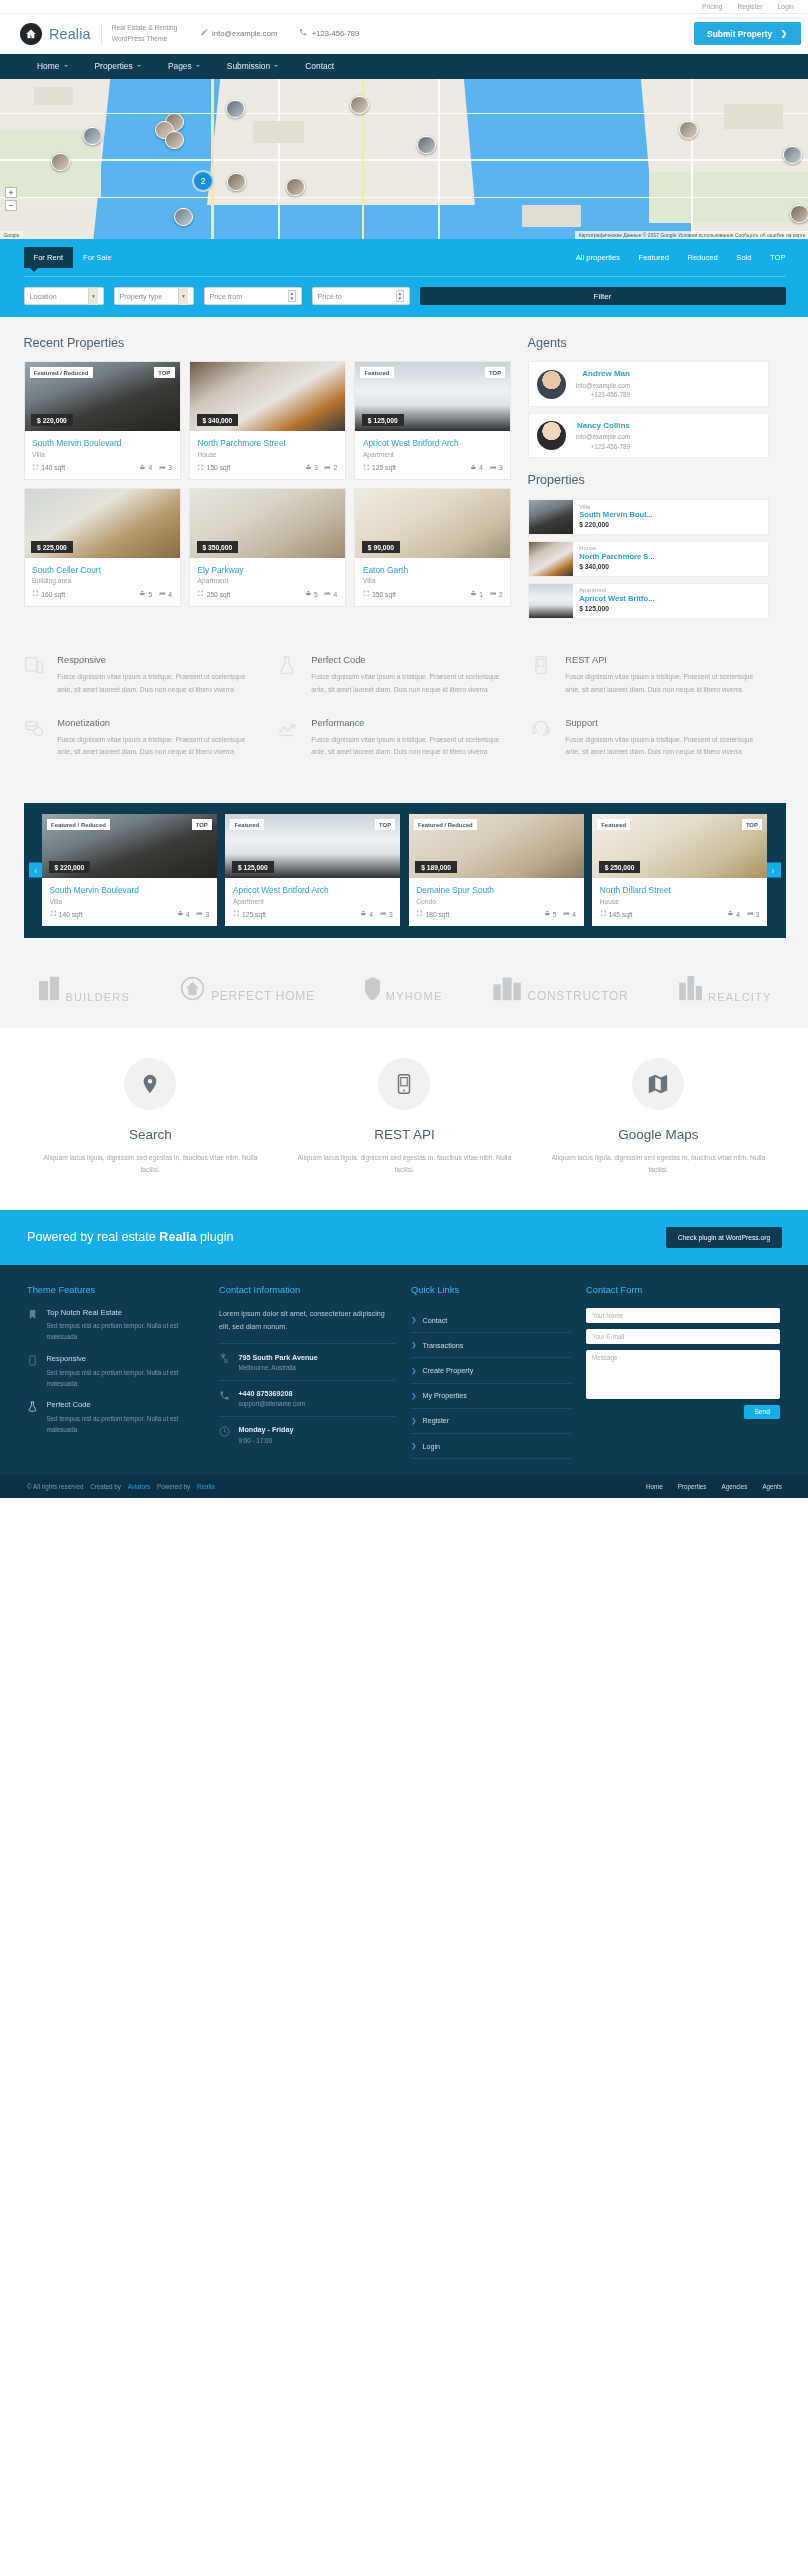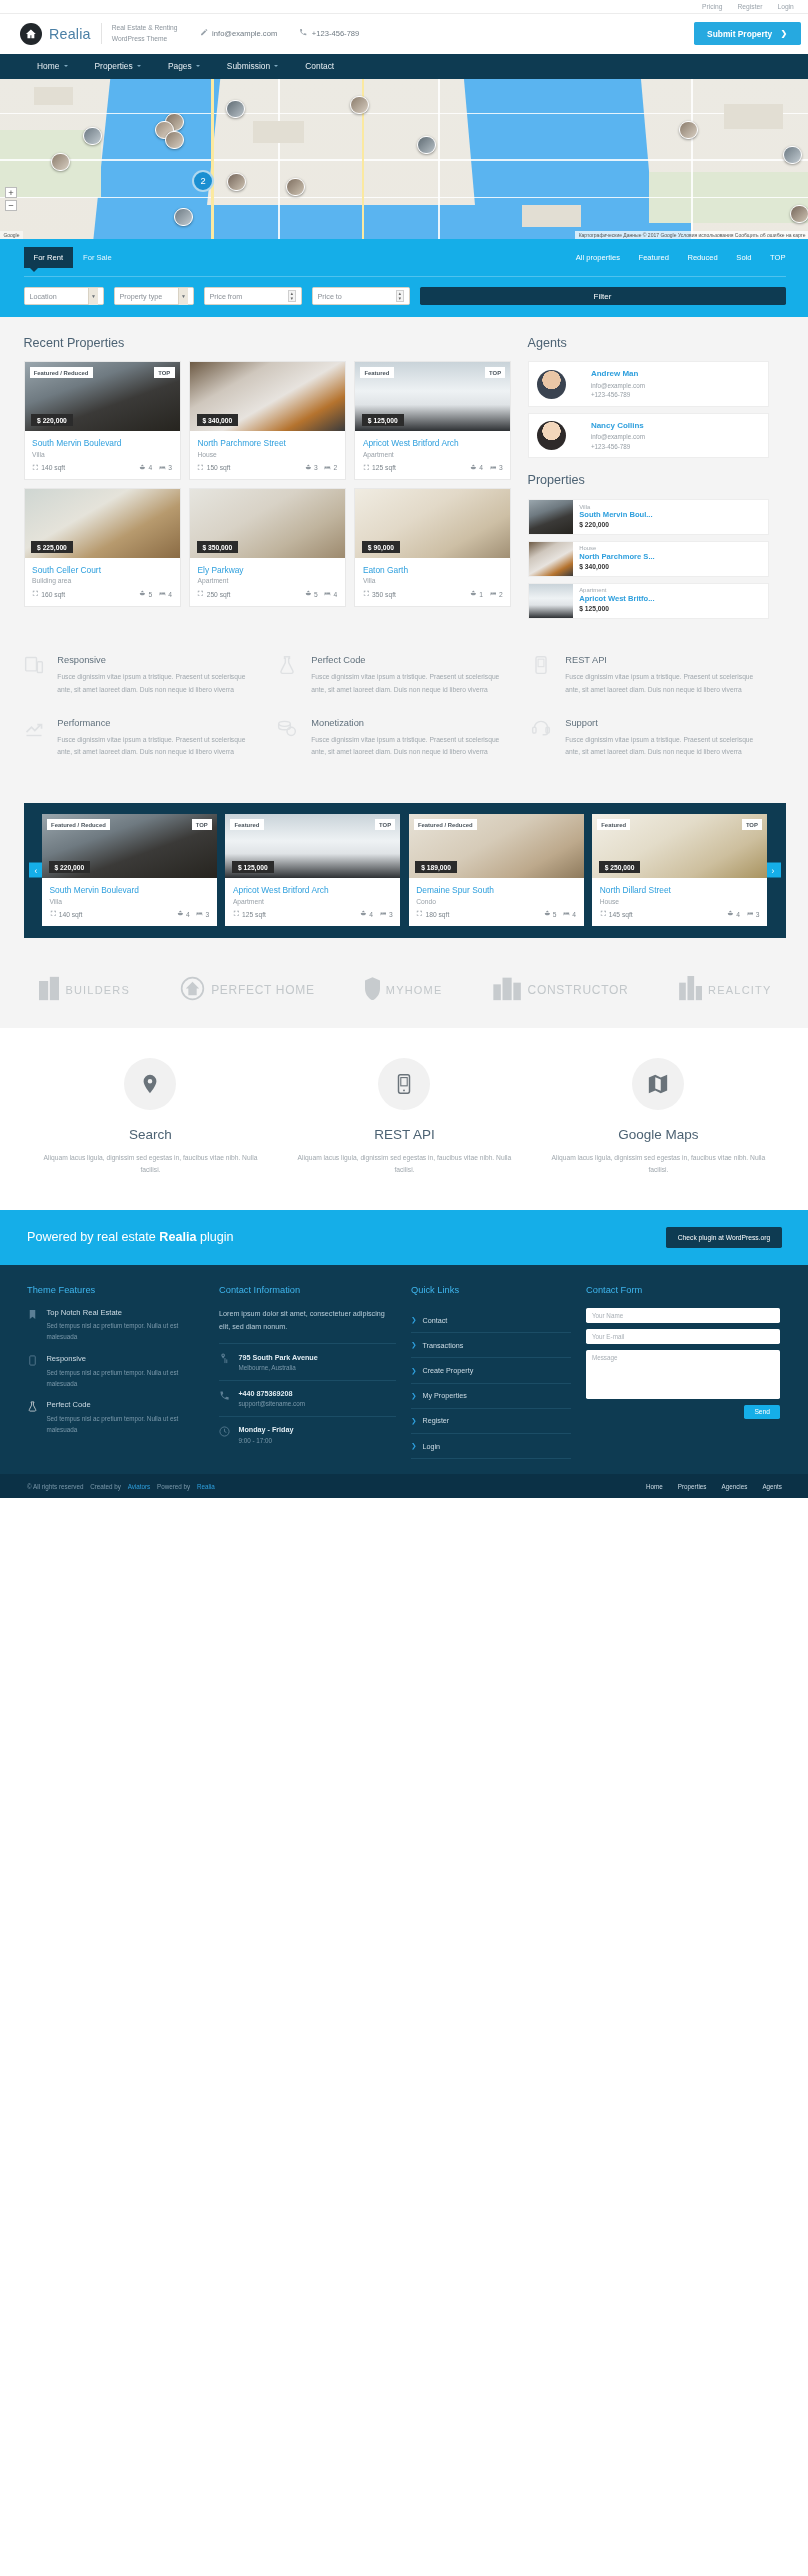--- a/index.html
+++ b/index.html
@@ -91,21 +91,21 @@
   .price { position: absolute; left: 6.7px; bottom: 5px; background: #2b2b2b; color: #fff; font-size: 6.7px; padding: 2.5px 5.9px; font-weight: 700; }
   .card-body { padding: 6.7px 7.6px 7.6px; }
   .card-title { color: #2e9fdd; font-size: 8.4px; margin-bottom: 2.5px; }
   .card-type { font-size: 6.7px; color: #99a1a8; margin-bottom: 5.9px; }
   .card-meta { display: flex; align-items: center; font-size: 6.7px; color: #7c858c; }
   .card-meta .right { margin-left: auto; display: flex; gap: 6.7px; align-items: center; }
   .mi { display: inline-flex; align-items: center; gap: 2.5px; }
   .mi svg { width: 6.7px; height: 6.7px; fill: #8f979e; }
 
   
-  .agent { background: #fff; border: 0.8px solid #ededed; display: flex; align-items: center; padding: 6.7px 8.4px; margin-bottom: 6.7px; gap: 25px; }
+  .agent { background: #fff; border: 0.8px solid #ededed; display: flex; align-items: center; padding: 6.7px 8.4px; margin-bottom: 6.7px; gap: 10px; text-align: right; }
   .agent-av { width: 29px; height: 29px; border-radius: 50%; flex: none; overflow: hidden; position: relative; background: #e8eaec; }
   .agent-name { color: #2e9fdd; font-size: 8px; font-weight: 700; margin-bottom: 2.5px; }
   .agent-line { font-size: 6.3px; color: #969ea5; line-height: 1.45; }
 
   .plist { background: #fff; border: 0.8px solid #ededed; display: flex; margin-bottom: 5.9px; }
   .plist-img { width: 44px; height: 34px; flex: none; overflow: hidden; position: relative; }
   .plist-body { padding: 3.4px 6.7px; }
   .plist-type { font-size: 5.9px; color: #a2a9af; }
   .plist-title { color: #2e9fdd; font-size: 7.6px; font-weight: 700; margin: 0.8px 0 1.7px; }
   .plist-price { font-size: 6.7px; color: #333; font-weight: 700; }
@@ -125,21 +125,21 @@
   .c-card { width: 175px; background: #fff; }
   .c-img { height: 64px; position: relative; overflow: hidden; }
   .c-body { padding: 6.7px 7.6px 7.6px; }
   .c-arrow { position: absolute; top: 50%; transform: translateY(-50%); width: 15px; height: 15px; background: #15aee8; color: #fff; display: flex; align-items: center; justify-content: center; font-size: 8.4px; }
   .c-arrow.l { left: 5px; }
   .c-arrow.r { right: 5px; }
 
   
   .brands { background: #f4f4f4; padding: 13.5px 0 25px; }
   .brand-row { width: 792px; margin: 0 auto; display: flex; justify-content: space-between; align-items: center; padding: 0 29px; }
-  .brand { display: flex; align-items: center; gap: 5.9px; color: #c7cbce; }
+  .brand { display: flex; align-items: flex-end; gap: 5.9px; color: #c7cbce; }
   .brand svg { fill: #c7cbce; }
   .brand-name { font-size: 11px; letter-spacing: 1.2px; color: #c2c7ca; }
   .brand-name.sm { font-size: 12px; letter-spacing: 0.7px; }
 
   
   .services { background: #fff; padding: 30px 0 34px; }
   .svc-row { width: 792px; margin: 0 auto; display: flex; padding: 0 15px; }
   .svc { width: 33.33%; text-align: center; padding: 0 13.5px; }
   .svc-circle { width: 52px; height: 52px; border-radius: 50%; background: #f1f1f1; margin: 0 auto 17px; display: flex; align-items: center; justify-content: center; }
   .svc-circle svg { width: 22px; height: 22px; fill: #6a737a; }
@@ -647,37 +647,37 @@
             <rect x="6" y="2" width="12" height="20" rx="2" fill="none" stroke="#dfe1e3" stroke-width="1.7"></rect>
             <rect x="8.5" y="5" width="7" height="9" fill="none" stroke="#dfe1e3" stroke-width="1.3"></rect>
           </svg></div>
         <div>
           <div class="feat-h">REST API</div>
           <div class="feat-p">Fusce dignissim vitae ipsum a tristique. Praesent ut scelerisque ante, sit amet laoreet diam. Duis non neque id libero viverra</div>
         </div>
       </div>
       <div class="feat">
         <div class="feat-icon"><svg viewBox="0 0 24 24">
+            <ellipse cx="9" cy="7" rx="7" ry="3" fill="none" stroke="#dfe1e3" stroke-width="1.7"></ellipse>
+            <path d="M2 7v4c0 1.7 3.1 3 7 3s7-1.3 7-3V7" fill="none" stroke="#dfe1e3" stroke-width="1.7"></path>
+            <circle cx="17" cy="16" r="5" fill="none" stroke="#dfe1e3" stroke-width="1.7"></circle>
+          </svg></div>
+        <div>
+          <div class="feat-h">Monetization</div>
+          <div class="feat-p">Fusce dignissim vitae ipsum a tristique. Praesent ut scelerisque ante, sit amet laoreet diam. Duis non neque id libero viverra</div>
+        </div>
+      </div>
+      <div class="feat">
+        <div class="feat-icon"><svg viewBox="0 0 24 24">
             <path d="M3 17l6-6 4 4 7-7" fill="none" stroke="#dfe1e3" stroke-width="2"></path>
             <path d="M16 8h5v5" fill="none" stroke="#dfe1e3" stroke-width="2"></path>
             <path d="M3 21h18" stroke="#dfe1e3" stroke-width="1.6"></path>
           </svg></div>
         <div>
           <div class="feat-h">Performance</div>
-          <div class="feat-p">Fusce dignissim vitae ipsum a tristique. Praesent ut scelerisque ante, sit amet laoreet diam. Duis non neque id libero viverra</div>
-        </div>
-      </div>
-      <div class="feat">
-        <div class="feat-icon"><svg viewBox="0 0 24 24">
-            <ellipse cx="9" cy="7" rx="7" ry="3" fill="none" stroke="#dfe1e3" stroke-width="1.7"></ellipse>
-            <path d="M2 7v4c0 1.7 3.1 3 7 3s7-1.3 7-3V7" fill="none" stroke="#dfe1e3" stroke-width="1.7"></path>
-            <circle cx="17" cy="16" r="5" fill="none" stroke="#dfe1e3" stroke-width="1.7"></circle>
-          </svg></div>
-        <div>
-          <div class="feat-h">Monetization</div>
           <div class="feat-p">Fusce dignissim vitae ipsum a tristique. Praesent ut scelerisque ante, sit amet laoreet diam. Duis non neque id libero viverra</div>
         </div>
       </div>
       <div class="feat">
         <div class="feat-icon"><svg viewBox="0 0 24 24">
             <path d="M4 12a8 8 0 0 1 16 0v5a3 3 0 0 1-3 3h-3" fill="none" stroke="#dfe1e3" stroke-width="1.7"></path>
             <rect x="2" y="11" width="4" height="7" rx="1.5" fill="none" stroke="#dfe1e3" stroke-width="1.7"></rect>
             <rect x="18" y="11" width="4" height="7" rx="1.5" fill="none" stroke="#dfe1e3" stroke-width="1.7"></rect>
           </svg></div>
         <div>

